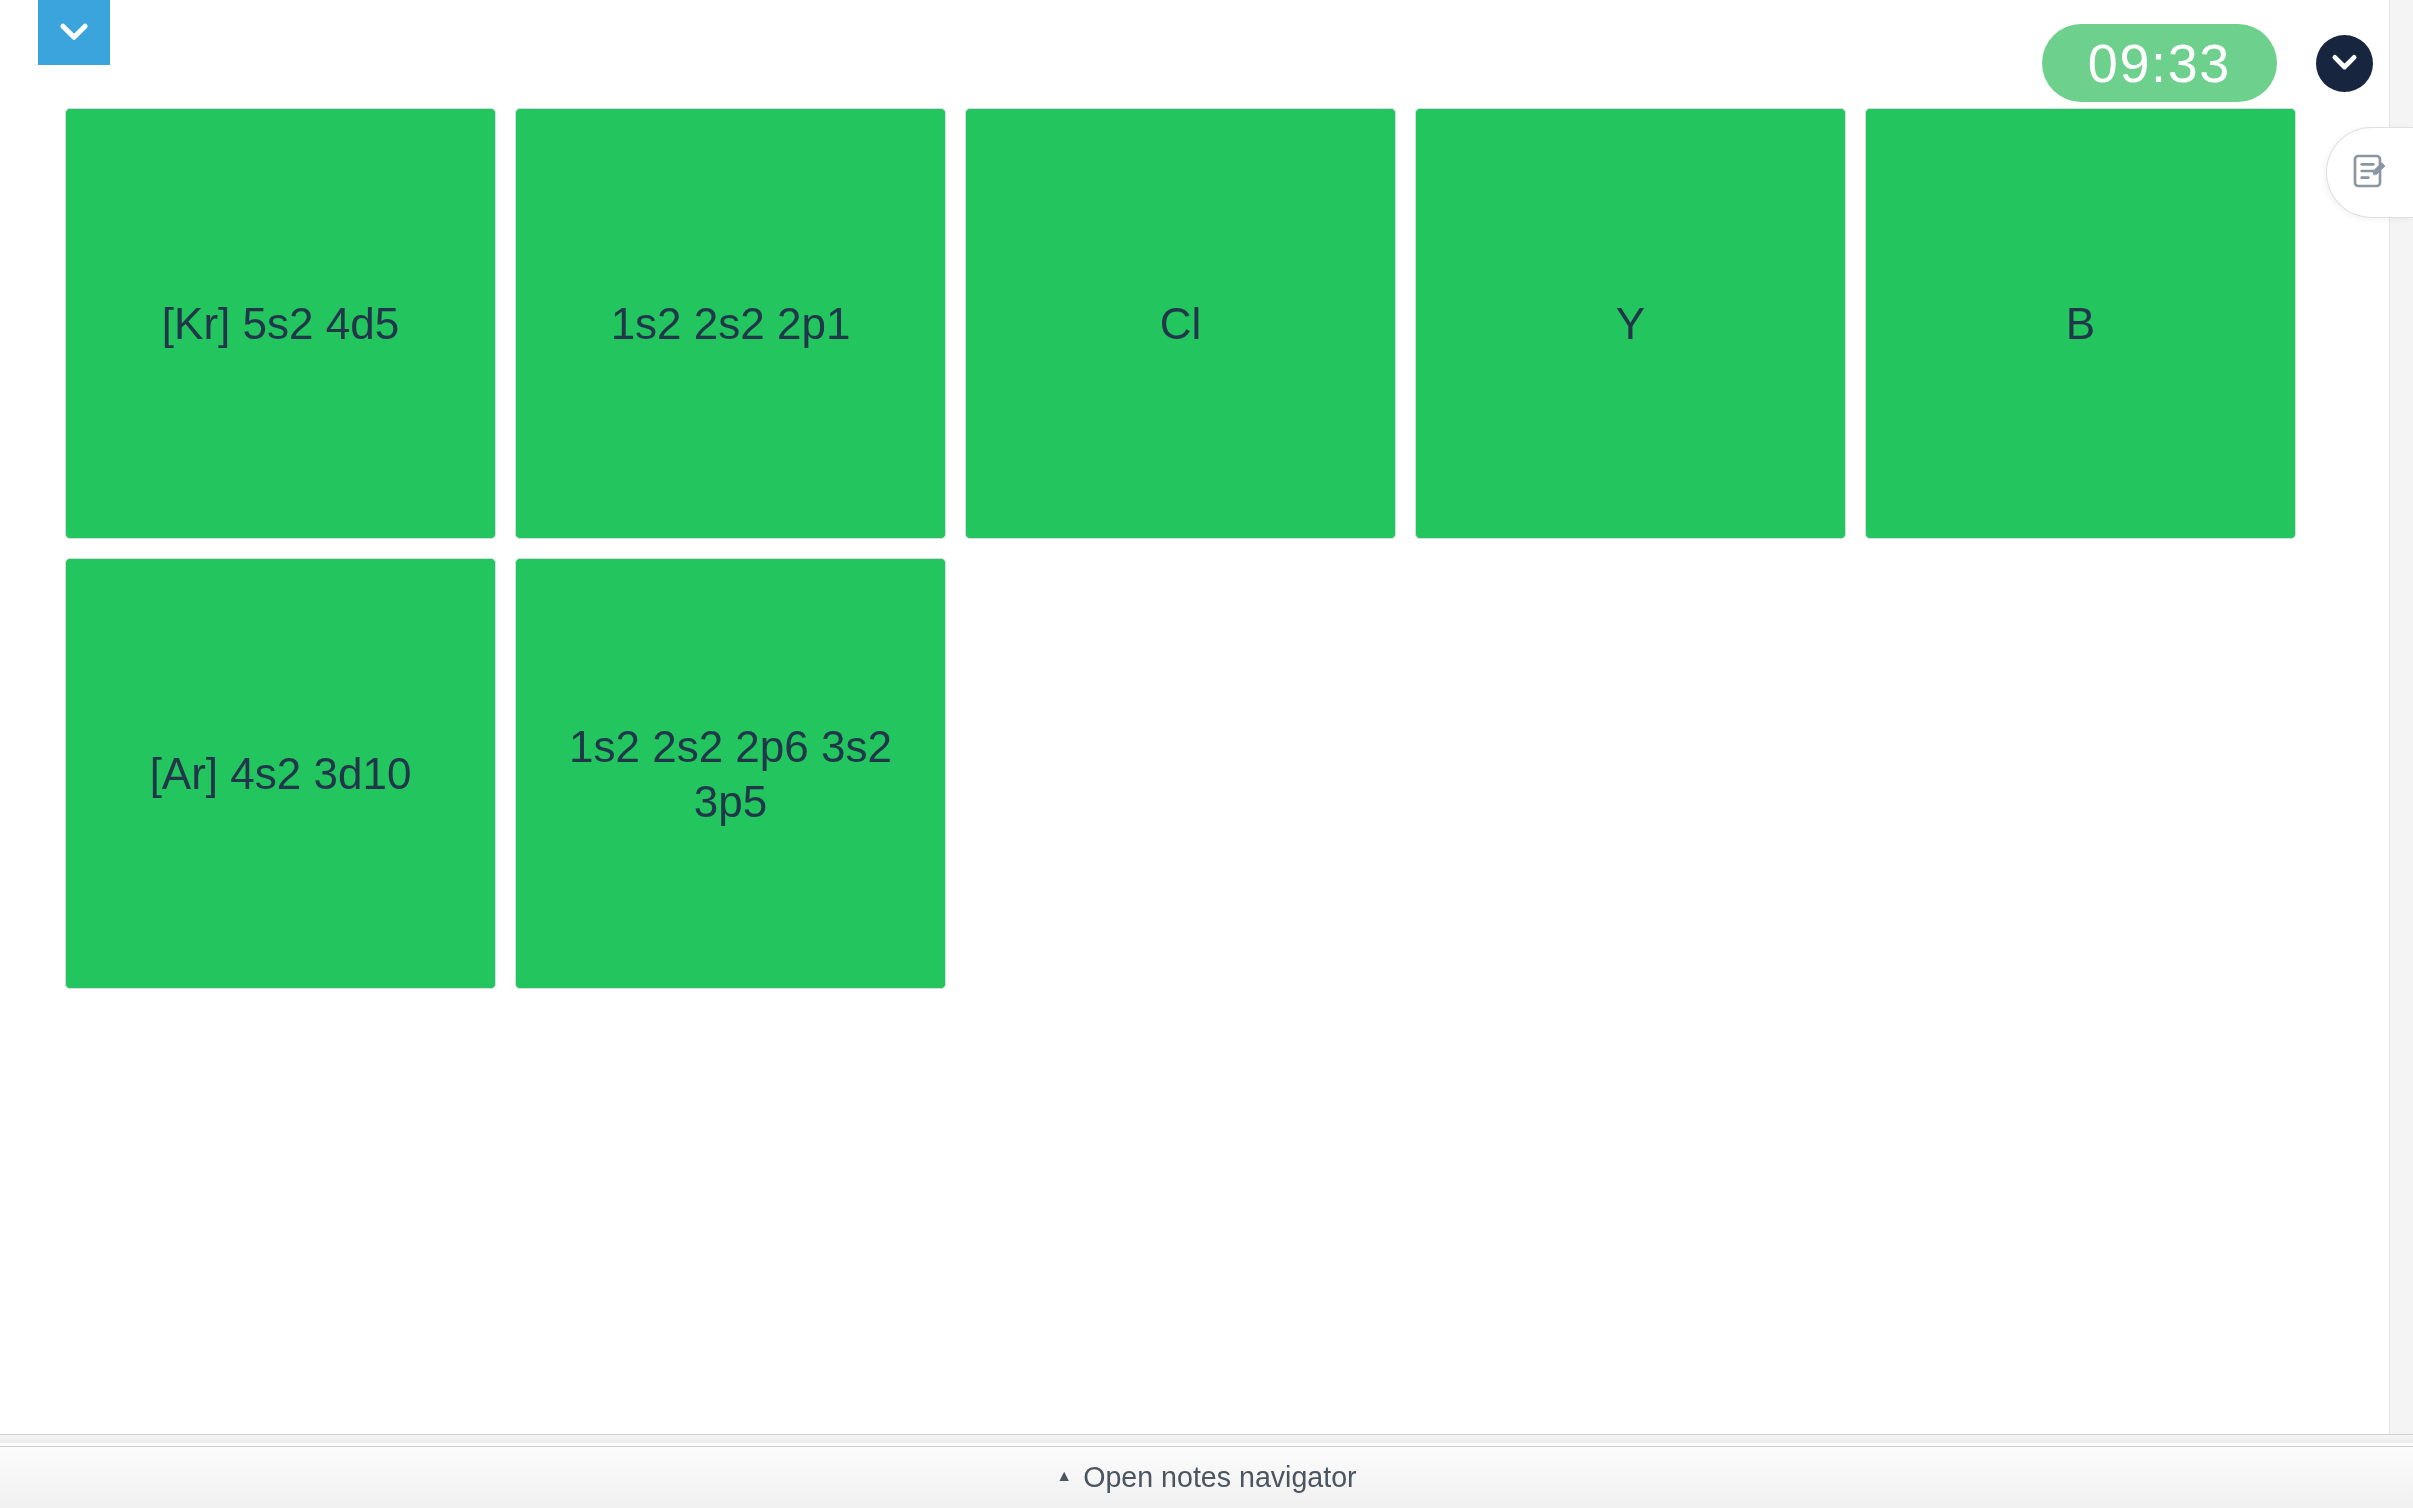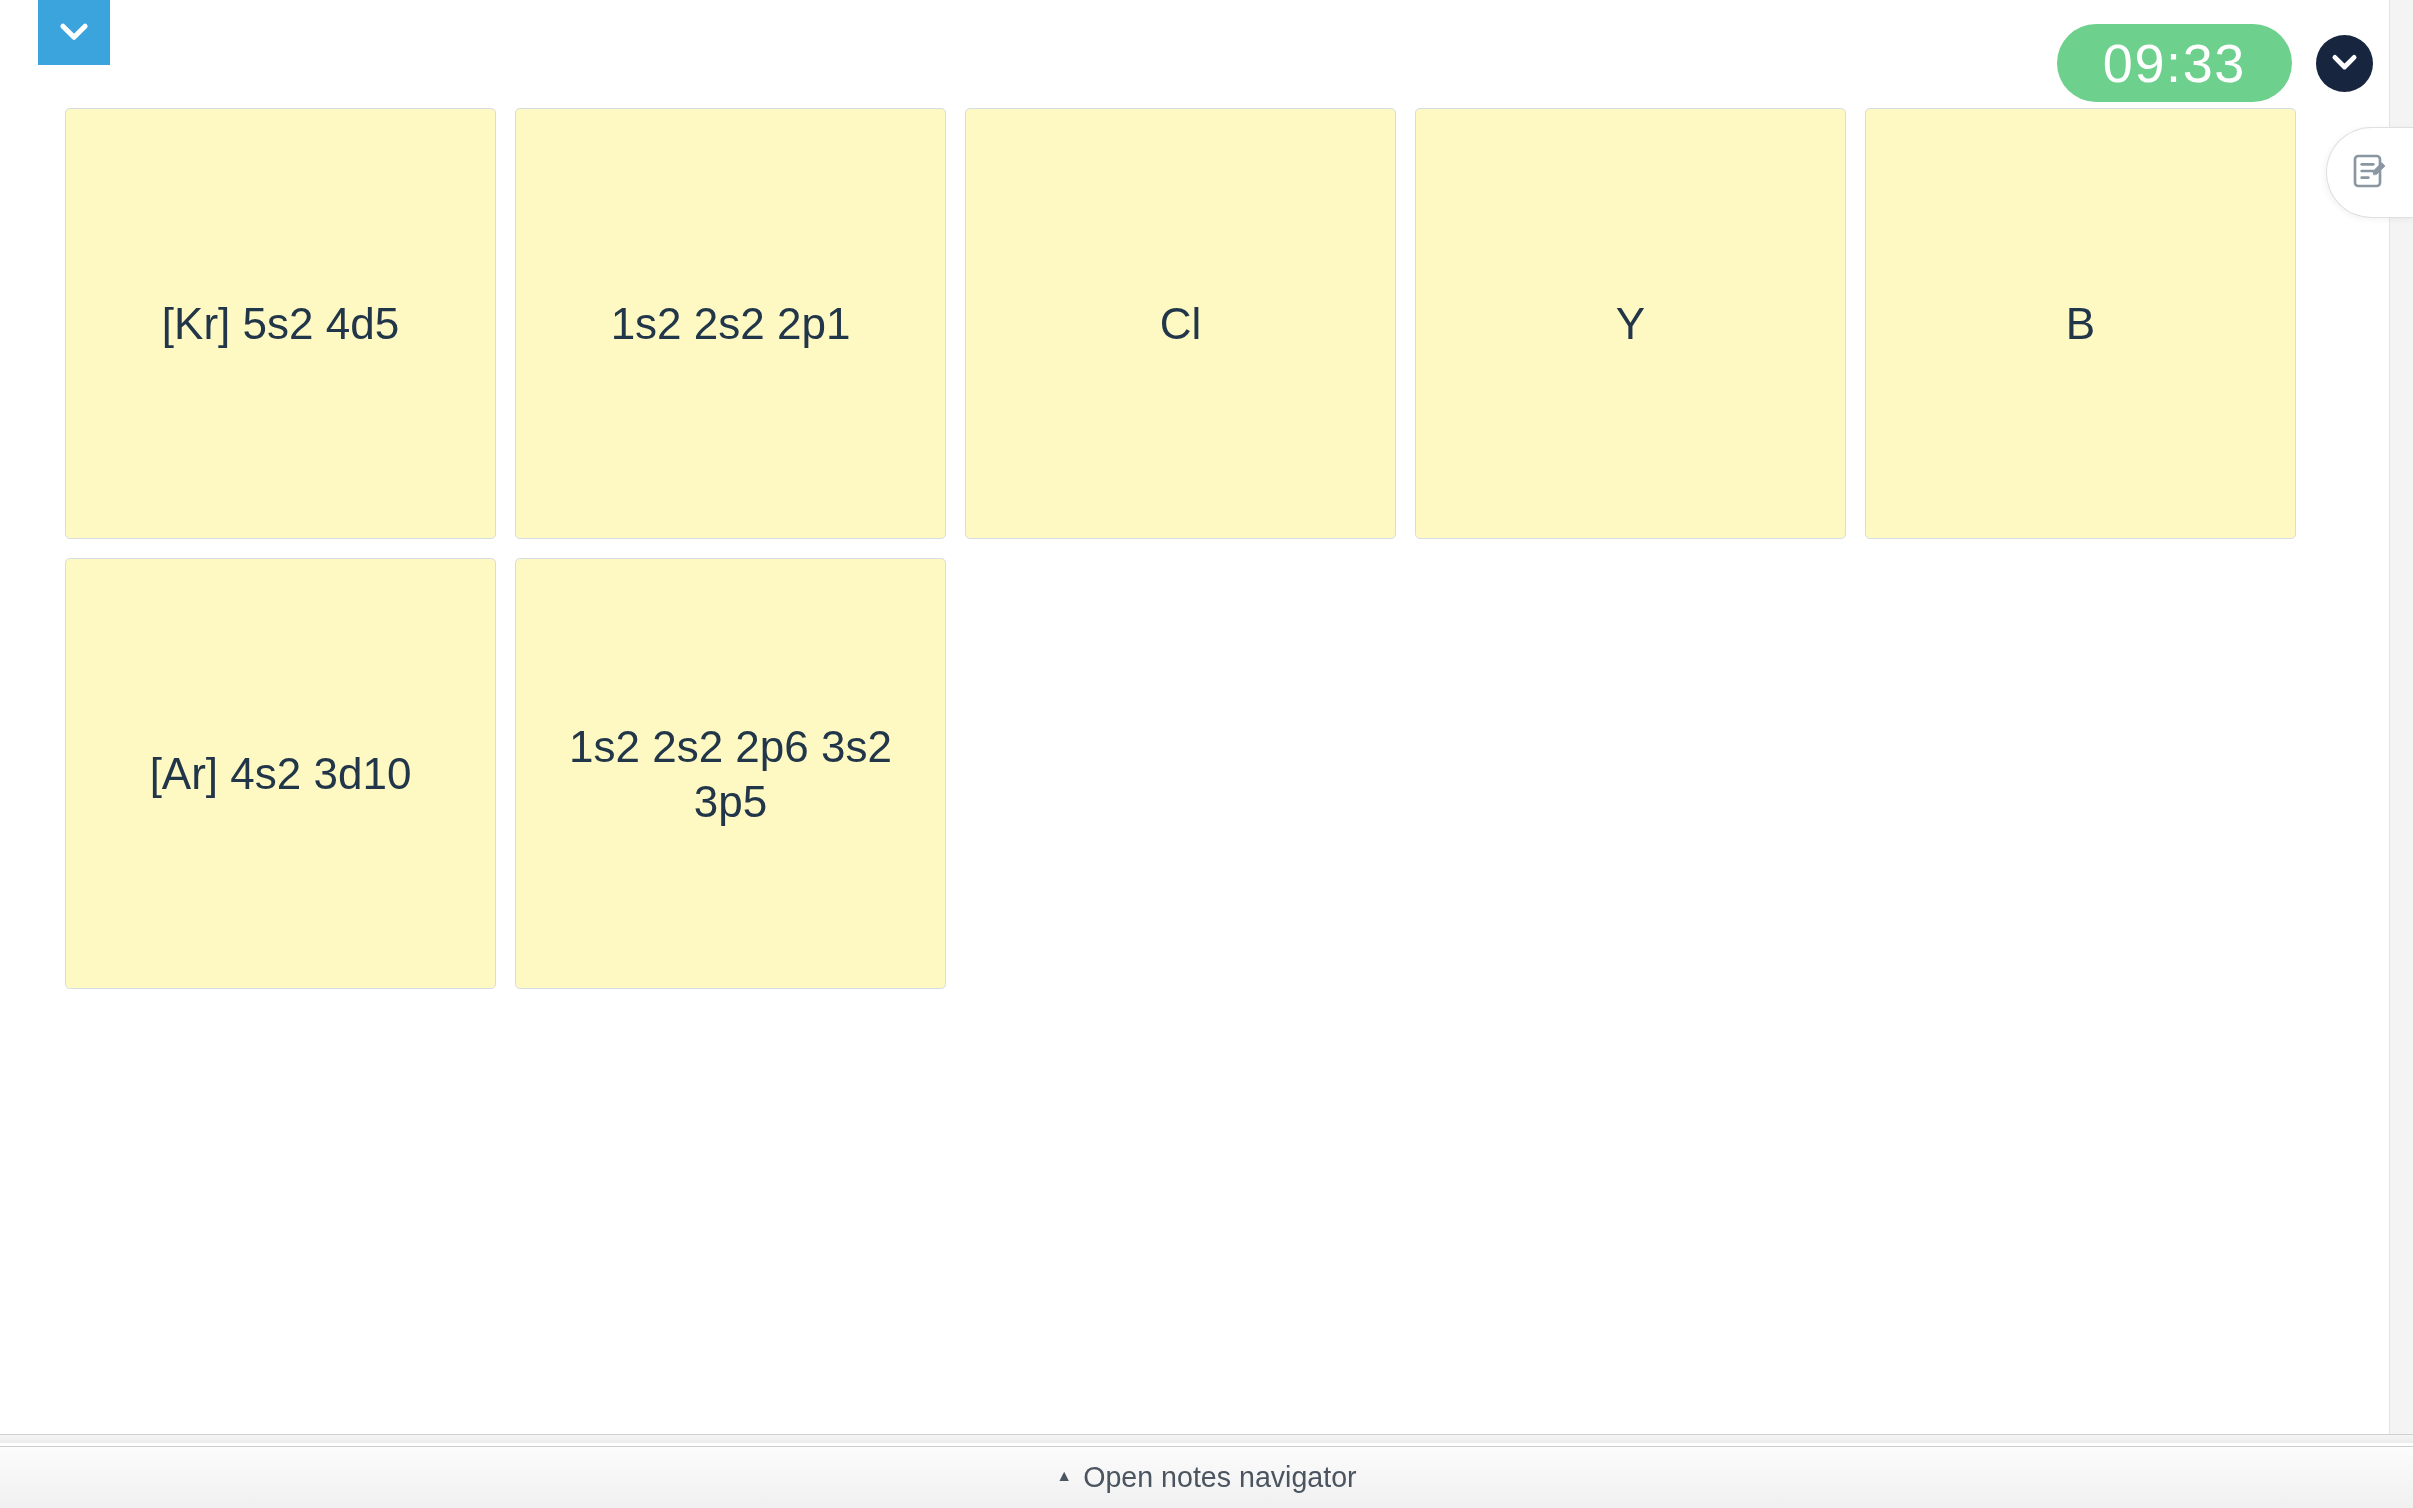--- a/index.html
+++ b/index.html
@@ -37,21 +37,21 @@
     .dropdown-tab svg {
       width: 38px;
       height: 38px;
     }
     .timer-area {
       position: absolute;
       right: 40px;
       top: 24px;
       display: flex;
       align-items: center;
-      gap: 24px;
+      gap: 39px;
     }
     .timer-pill {
       background: #6dd08c;
       color: #ffffff;
       font-size: 54px;
       font-weight: 500;
       padding: 8px 46px;
       border-radius: 48px;
       letter-spacing: 1.6px;
     }
@@ -97,21 +97,21 @@
       right: 103px;
       display: flex;
       flex-wrap: wrap;
       gap: 19px;
     }
     .card {
       width: 431px;
       height: 431px;
       border: 1.6px solid #d5dce2;
       border-radius: 4.8px;
-      background: #fef9c3;
+      background: #22c55e;
       display: flex;
       align-items: center;
       justify-content: center;
       text-align: center;
       padding: 24px;
       cursor: pointer;
     }
     .card-text {
       font-size: 44px;
       color: #22364a;

